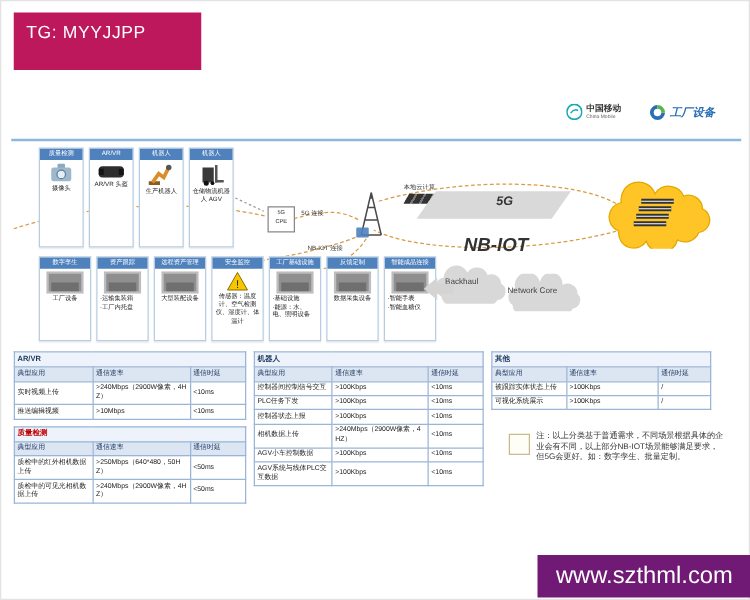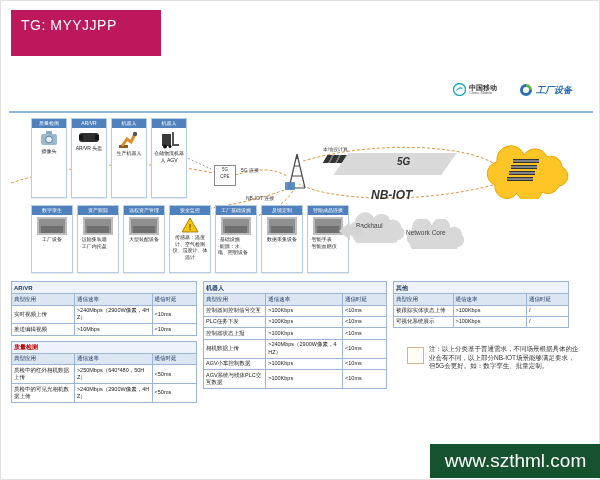--- a/index.html
+++ b/index.html
@@ -3,21 +3,21 @@
 <meta charset="utf-8">
 <style>
   html,body{margin:0;padding:0;}
   body{width:600px;height:480px;position:relative;background:#fff;
        font-family:"Liberation Sans","DejaVu Sans",sans-serif;overflow:hidden;}
   .stage{position:absolute;inset:0;border:1px solid #e2e2e2;background:#fff;}
 
   
   .top-banner{position:absolute;left:10px;top:9px;width:140px;height:46px;background:#be185d;
       color:#fff;font-size:14px;line-height:30px;padding-left:10px;letter-spacing:.5px;}
-  .bottom-banner{position:absolute;left:429px;top:443px;width:171px;height:34px;background:#14532d;
+  .bottom-banner{position:absolute;left:429px;top:443px;width:171px;height:34px;background:#701a75;
       color:#fff;font-size:19px;line-height:34px;text-align:center;}
 
   
   .title{position:absolute;left:12px;top:79px;white-space:nowrap;}
   .title .t5g{font-size:15px;font-weight:bold;color:#17477e;margin-right:4px;}
   .title .trest{font-size:13px;font-weight:bold;color:#2166a5;}
   .divider{position:absolute;left:8px;top:110px;width:584px;height:2px;background:#8db8dc;}
   .logo{position:absolute;top:82px;display:flex;align-items:center;gap:3px;}
   .logo-cm{left:452px;}
   .logo-pt{left:518px;}
@@ -42,21 +42,21 @@
   .row-bot .multi .dev-item{text-align:left;}
 
   
   .net-label{position:absolute;font-size:5px;color:#333;white-space:nowrap;}
   .cpe-box{position:absolute;left:213px;top:164px;width:20px;height:19px;border:1px solid #888;
       background:#fff;font-size:4.5px;line-height:1.6;text-align:center;color:#333;}
   .band-5g{position:absolute;left:340px;top:152px;width:108px;height:22px;background:#d9d9d9;
       transform:skewX(-35deg);}
   .band-5g-label{position:absolute;left:396px;top:155px;font-size:10px;font-style:italic;
       font-weight:bold;color:#333;}
-  .nbiot-label{position:absolute;left:370px;top:187px;font-size:12px;font-style:italic;
+  .nbiot-label{position:absolute;left:370px;top:187px;font-size:15px;font-style:italic;
       font-weight:bold;color:#333;}
   .cloud-label{position:absolute;font-size:6.5px;color:#444;}
   .server-bar{position:absolute;left:324px;top:154px;width:40px;height:8px;
       background:repeating-linear-gradient(90deg,#333 0 5px,#777 5px 7px);transform:skewX(-30deg);}
   .chevron-left{position:absolute;left:338px;top:221px;width:24px;height:18px;background:#d4d4d4;
       clip-path:polygon(100% 28%,45% 28%,45% 0,0 50%,45% 100%,45% 72%,100% 72%);}
 
   
   .tbl-panel{position:absolute;top:280px;}
   .tbl-left{left:10px;width:186px;}

